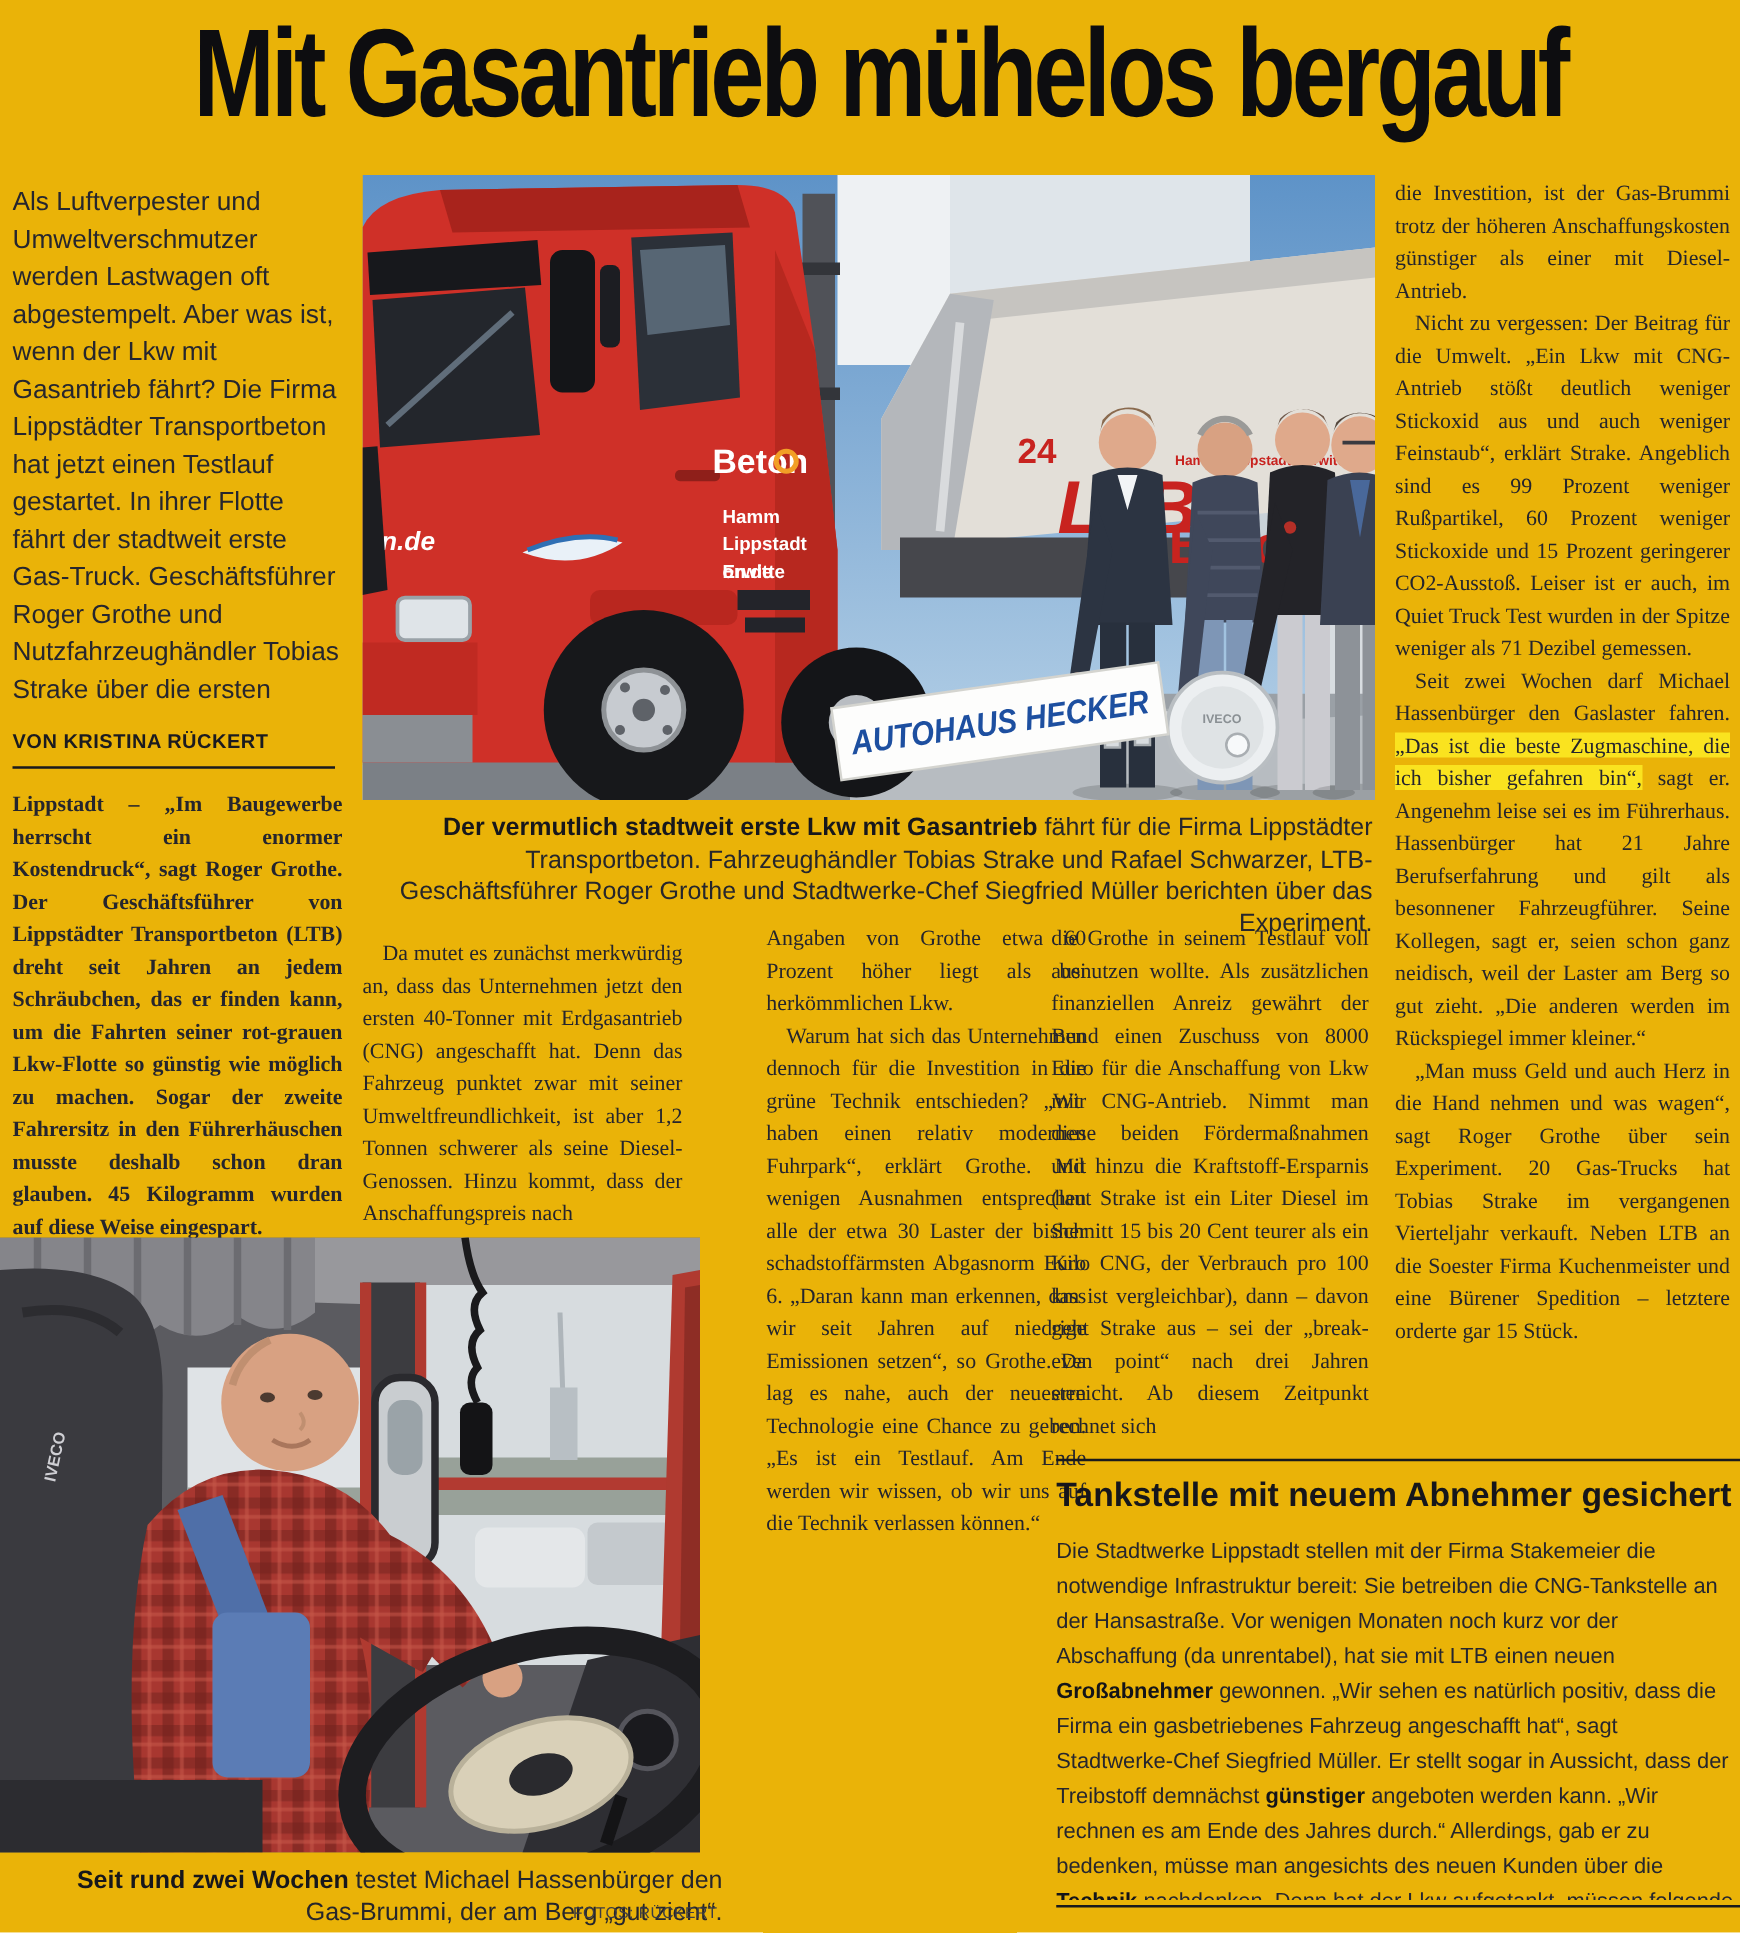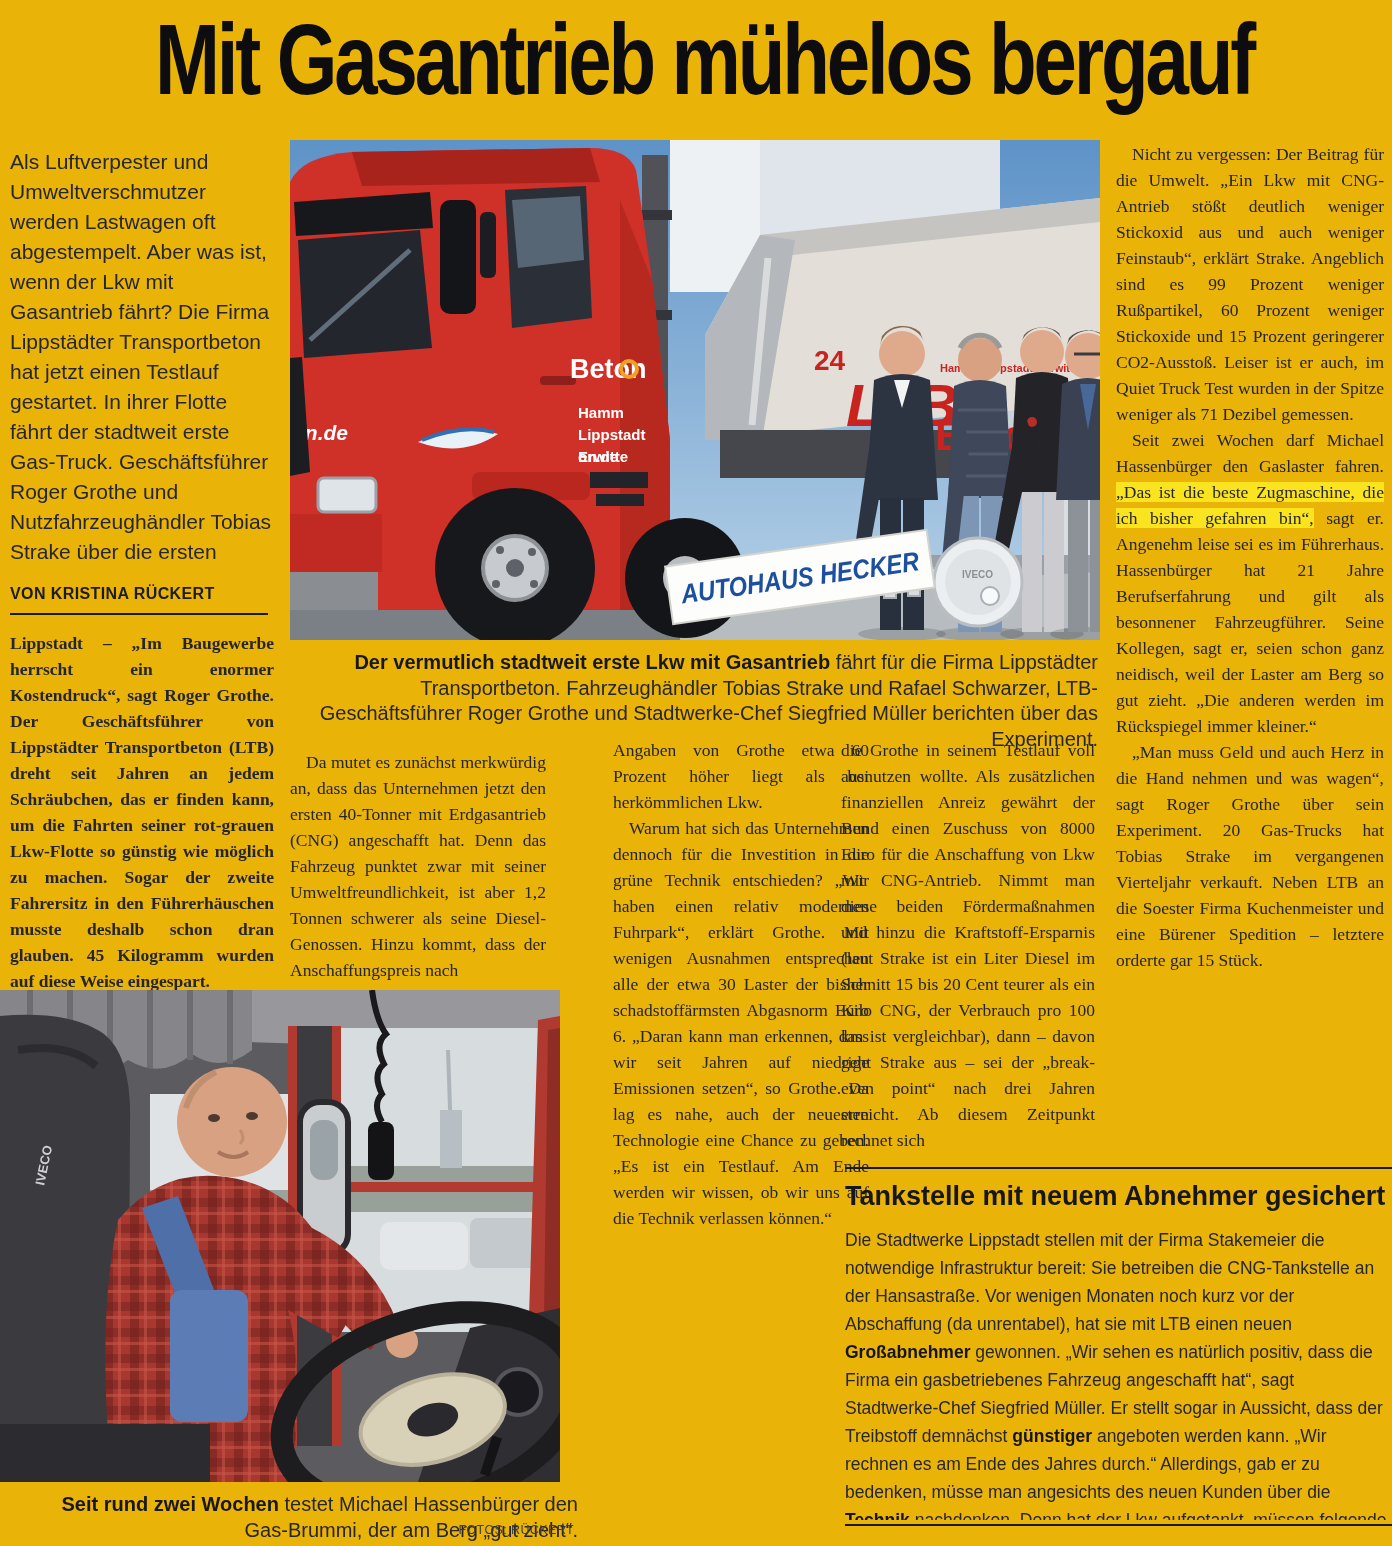--- a/index.html
+++ b/index.html
@@ -228,20 +228,21 @@
   <div class="colB serif">
     <p>Angaben von Grothe etwa 60 Prozent höher liegt als bei herkömmlichen Lkw.</p>
     <p class="ind">Warum hat sich das Unternehmen dennoch für die Investition in die grüne Technik entschieden? „Wir haben einen relativ modernen Fuhrpark“, erklärt Grothe. Mit wenigen Ausnahmen entsprechen alle der etwa 30 Laster der bisher schadstoffärmsten Abgasnorm Euro 6. „Daran kann man erkennen, dass wir seit Jahren auf niedrige Emissionen setzen“, so Grothe. Da lag es nahe, auch der neuesten Technologie eine Chance zu geben. „Es ist ein Testlauf. Am Ende werden wir wissen, ob wir uns auf die Technik verlassen können.“</p>
   </div>
 
   <div class="colC serif">
     <p>die Grothe in seinem Testlauf voll ausnutzen wollte. Als zusätzlichen finanziellen Anreiz gewährt der Bund einen Zuschuss von 8000 Euro für die Anschaffung von Lkw mit CNG-Antrieb. Nimmt man diese beiden Fördermaßnahmen und hinzu die Kraftstoff-Ersparnis (laut Strake ist ein Liter Diesel im Schnitt 15 bis 20 Cent teurer als ein Kilo CNG, der Verbrauch pro 100 km ist vergleichbar), dann – davon geht Strake aus – sei der „break-even point“ nach drei Jahren erreicht. Ab diesem Zeitpunkt rechnet sich</p>
   </div>
 
   <div class="colR serif">
+    <p>die Investition, ist der Gas-Brummi trotz der höheren Anschaffungskosten günstiger als einer mit Diesel-Antrieb.</p>
     <p class="ind">Nicht zu vergessen: Der Beitrag für die Umwelt. „Ein Lkw mit CNG-Antrieb stößt deutlich weniger Stickoxid aus und auch weniger Feinstaub“, erklärt Strake. Angeblich sind es 99 Prozent weniger Rußpartikel, 60 Prozent weniger Stickoxide und 15 Prozent geringerer CO2-Ausstoß. Leiser ist er auch, im Quiet Truck Test wurden in der Spitze weniger als 71 Dezibel gemessen.</p>
     <p class="ind"><span>Seit zwei Wochen darf Michael Hassenbürger den Gaslaster fahren. </span><span class="hl">„Das ist die beste Zugmaschine, die ich bisher gefahren bin“,</span><span> sagt er. Angenehm leise sei es im Führerhaus. Hassenbürger hat 21 Jahre Berufserfahrung und gilt als besonnener Fahrzeugführer. Seine Kollegen, sagt er, seien schon ganz neidisch, weil der Laster am Berg so gut zieht. „Die anderen werden im Rückspiegel immer kleiner.“</span></p>
     <p class="ind">„Man muss Geld und auch Herz in die Hand nehmen und was wagen“, sagt Roger Grothe über sein Experiment. 20 Gas-Trucks hat Tobias Strake im vergangenen Vierteljahr verkauft. Neben LTB an die Soester Firma Kuchenmeister und eine Bürener Spedition – letztere orderte gar 15 Stück.</p>
   </div>
 
   <div class="boxrule top"></div>
   <div class="box-title">Tankstelle mit neuem Abnehmer gesichert</div>
   <div class="box-body">
     <span>Die Stadtwerke Lippstadt stellen mit der Firma Stakemeier die notwendige Infrastruktur bereit: Sie betreiben die CNG-Tankstelle an der Hansastraße. Vor wenigen Monaten noch kurz vor der Abschaffung (da unrentabel), hat sie mit LTB einen neuen </span><b>Großabnehmer</b><span> gewonnen. „Wir sehen es natürlich positiv, dass die Firma ein gasbetriebenes Fahrzeug angeschafft hat“, sagt Stadtwerke-Chef Siegfried Müller. Er stellt sogar in Aussicht, dass der Treibstoff demnächst </span><b>günstiger</b><span> angeboten werden kann. „Wir rechnen es am Ende des Jahres durch.“ Allerdings, gab er zu bedenken, müsse man angesichts des neuen Kunden über die </span><b>Technik</b><span> nachdenken. Denn hat der Lkw aufgetankt, müssen folgende Pkw eventuell fünf Minuten warten, bis die Tankstelle wieder „Gas geben“ kann.</span>
   </div>

